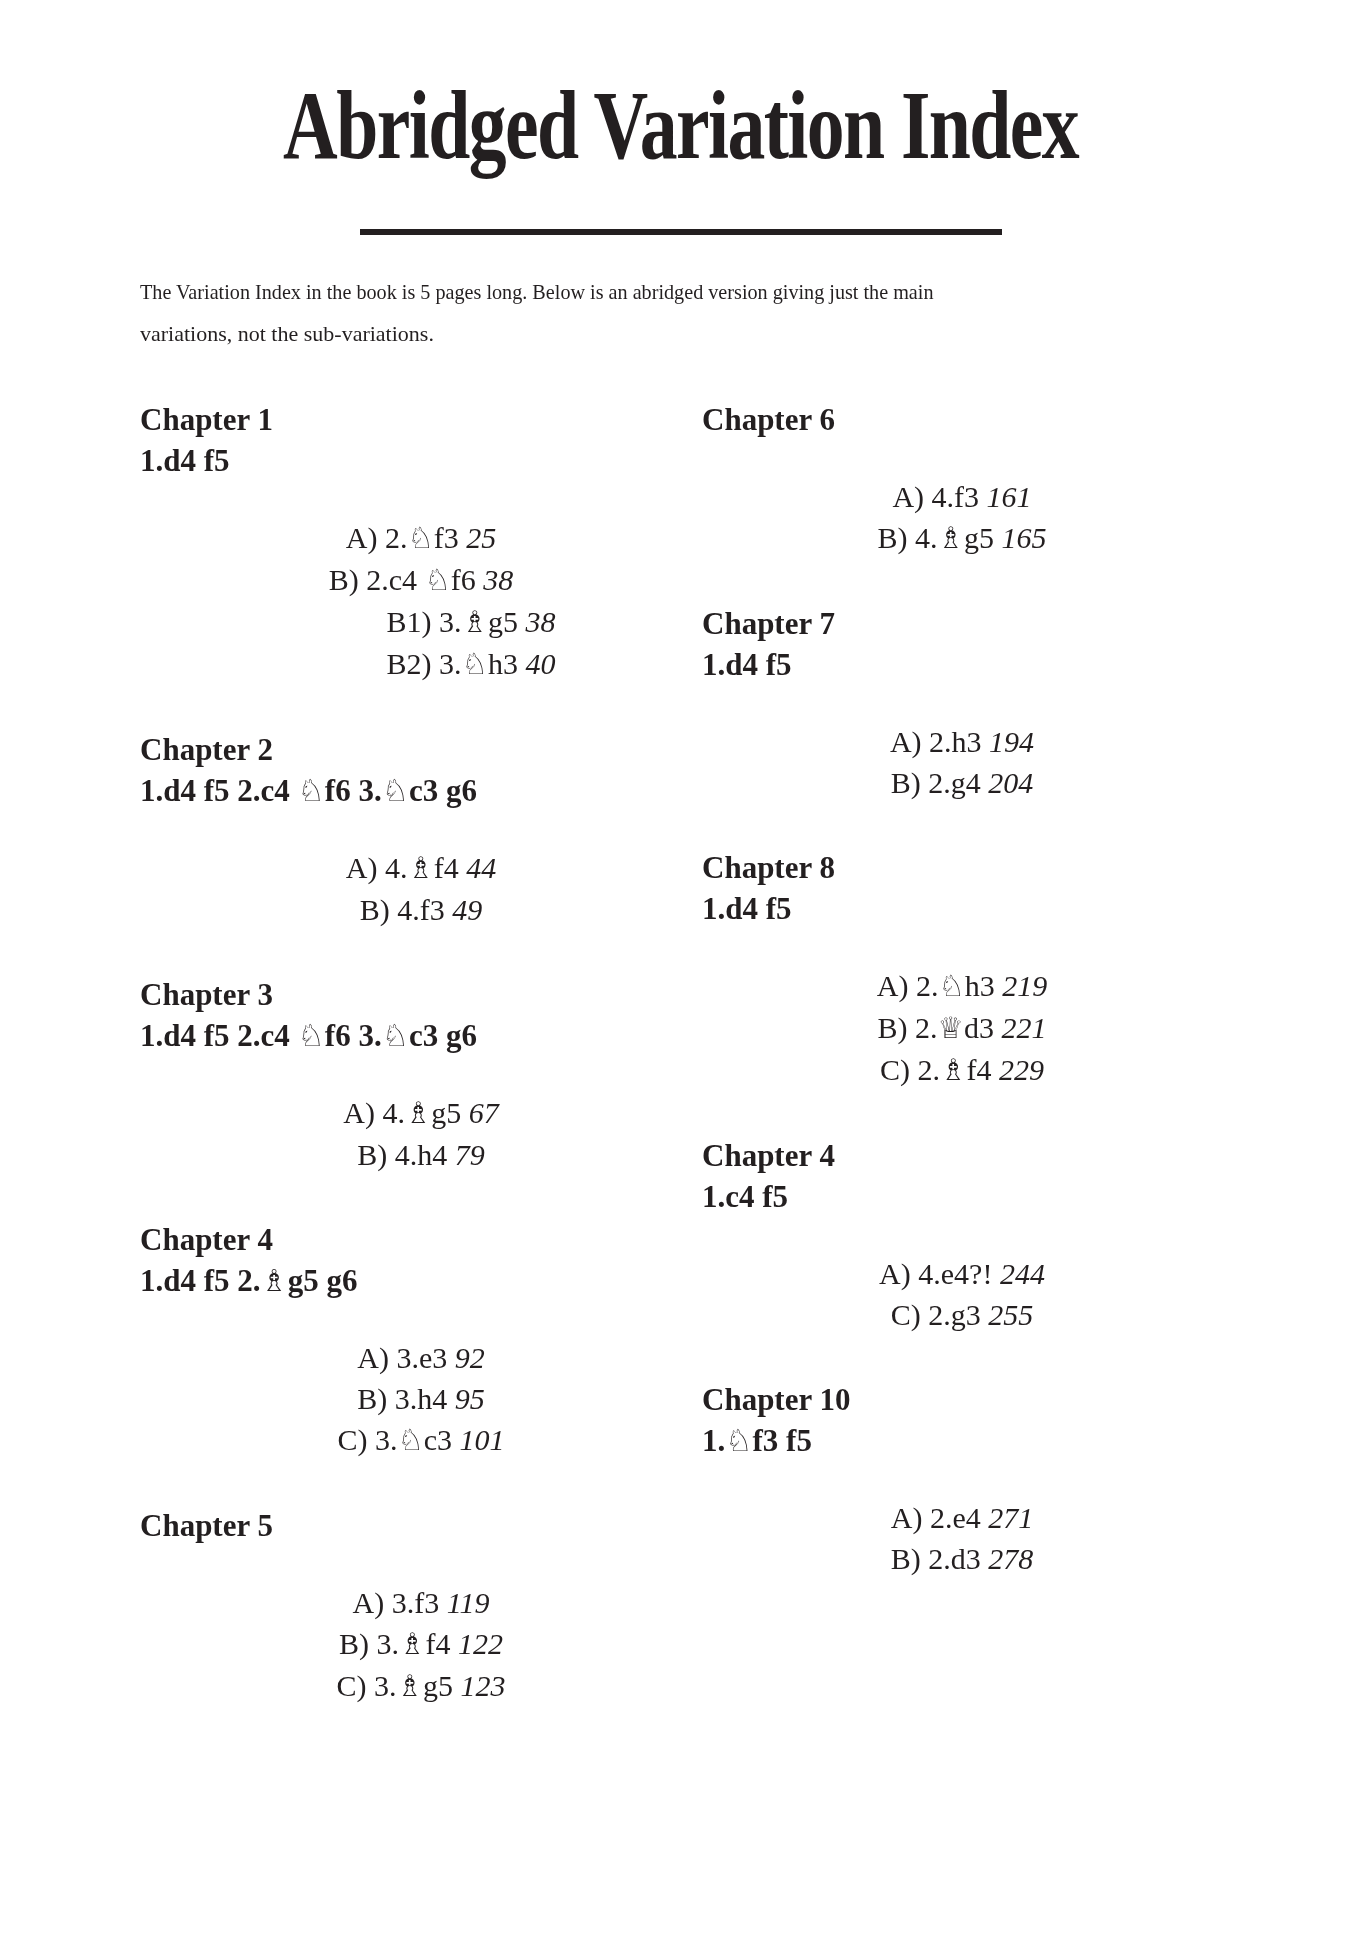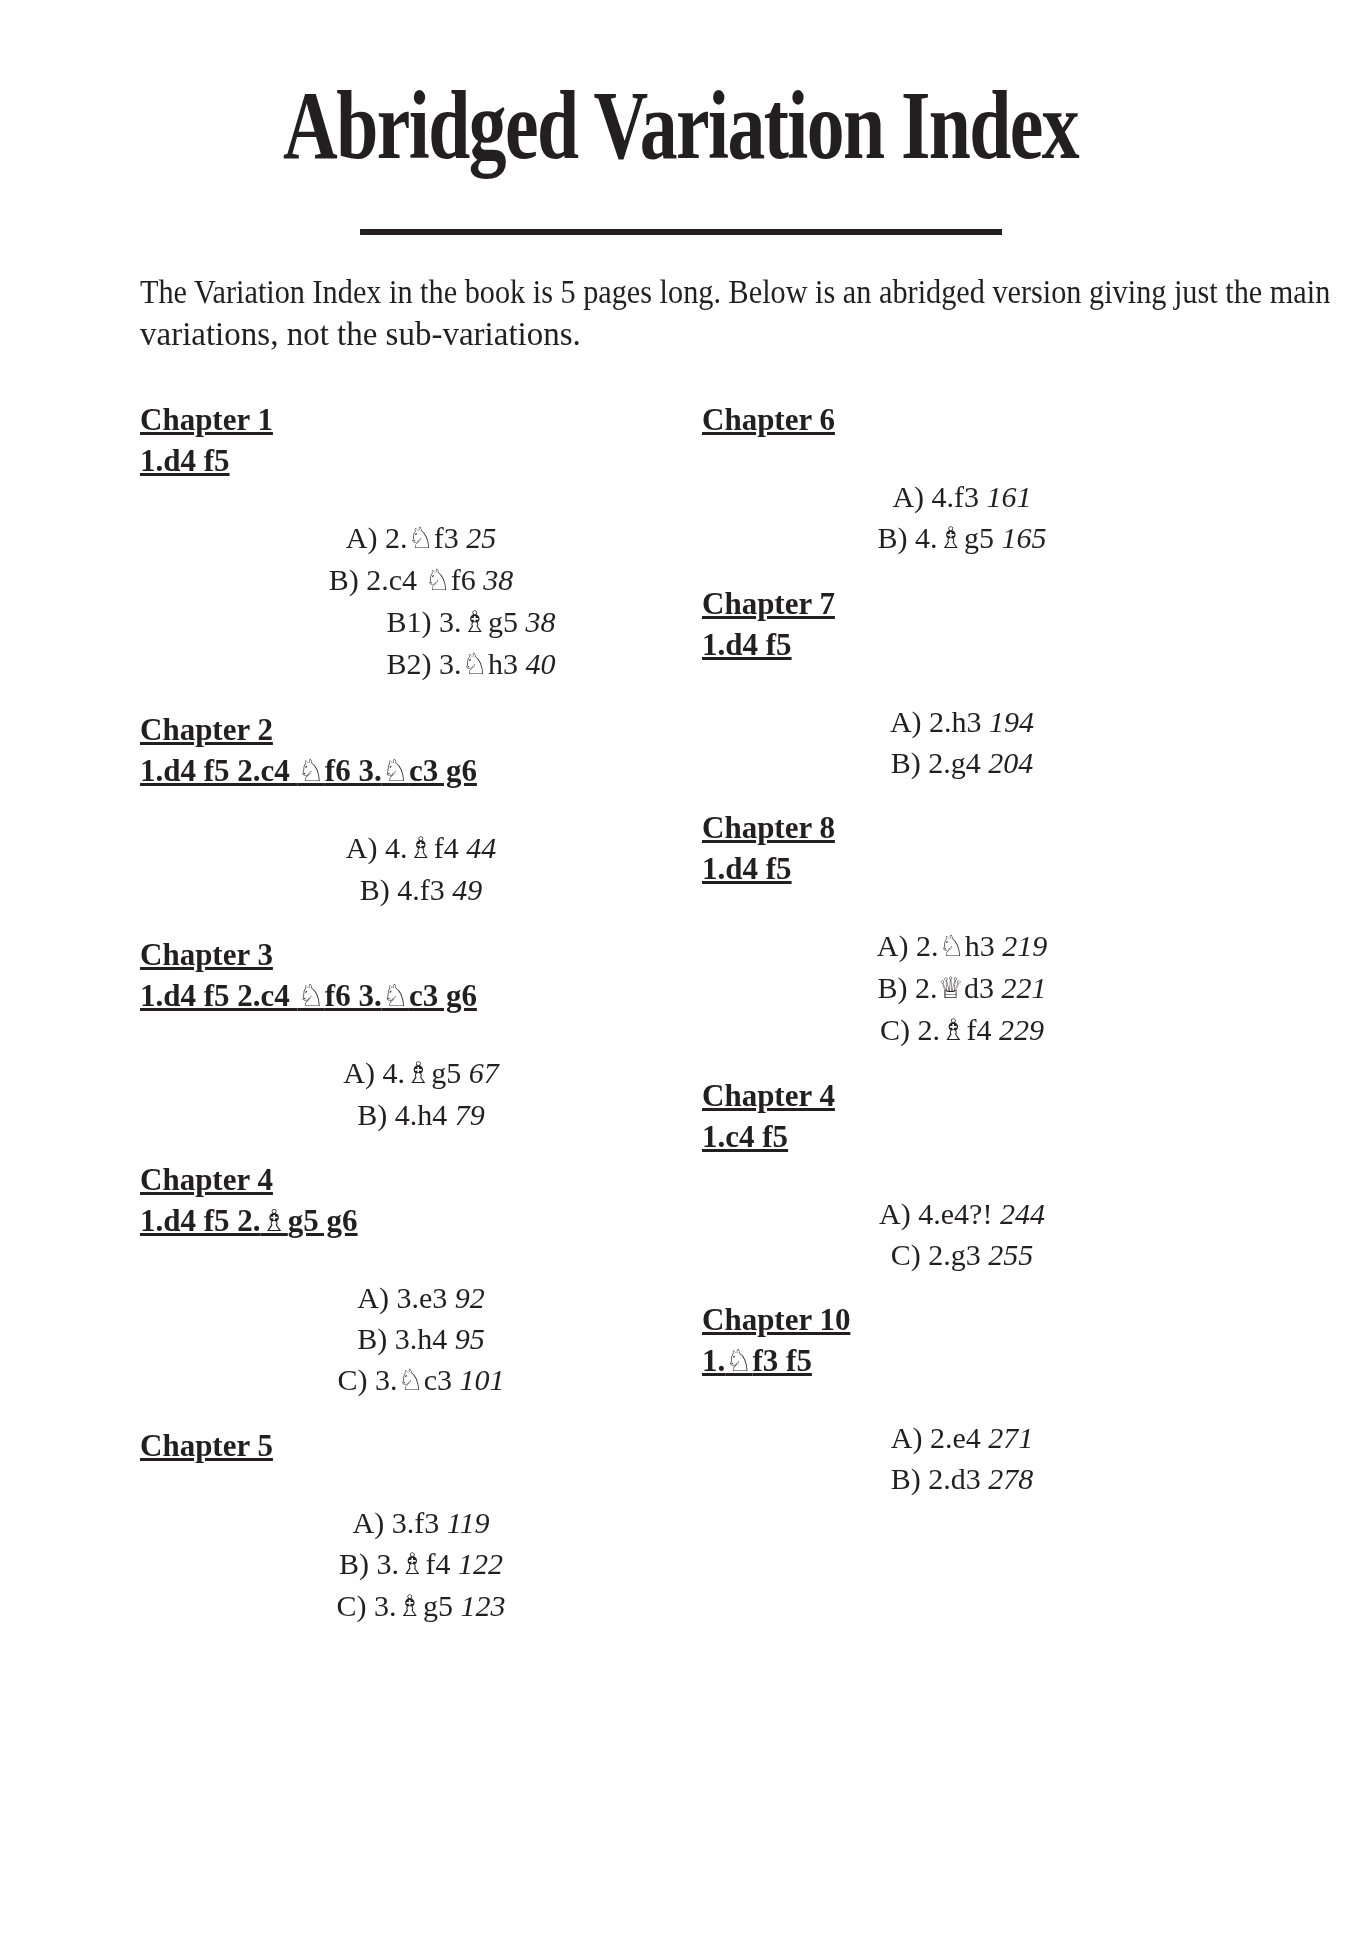--- a/index.html
+++ b/index.html
@@ -29,42 +29,41 @@
   .rule{
     width:642px;height:6px;
     background:var(--ink,#231f20);
     margin:50px auto 0;
   }
 
   
   .intro{
     width:1082px;
     margin:36px auto 0;
-    font-size:33px;line-height:42px;
+    font-size:22px;line-height:42px;
   }
   .intro .line{display:block;white-space:nowrap;}
 
   
   .cols{
     width:1082px;
     margin:44px auto 0;
     display:flex;
   }
   .col-left{width:562px;flex:0 0 562px;}
   .col-right{flex:1;}
 
-  .chapter{margin-top:24px;}
+  .chapter{margin-top:44px;}
   .col-left > .chapter:first-child,
   .col-right > .chapter:first-child{margin-top:0;}
 
   .chname,.chmoves{
     margin:0;
     font-size:31px;line-height:41px;
     font-weight:bold;
-    text-decoration:underline;
   }
   .vars{
     margin:36px 0 0 0;
     padding:0;list-style:none;
     font-size:30px;line-height:41px;text-align:center;
   }
   .vars li.indent{padding-left:100px;}
   .vlabel,.vmove{font-style:normal;}
   .pg{font-style:italic;}
 

